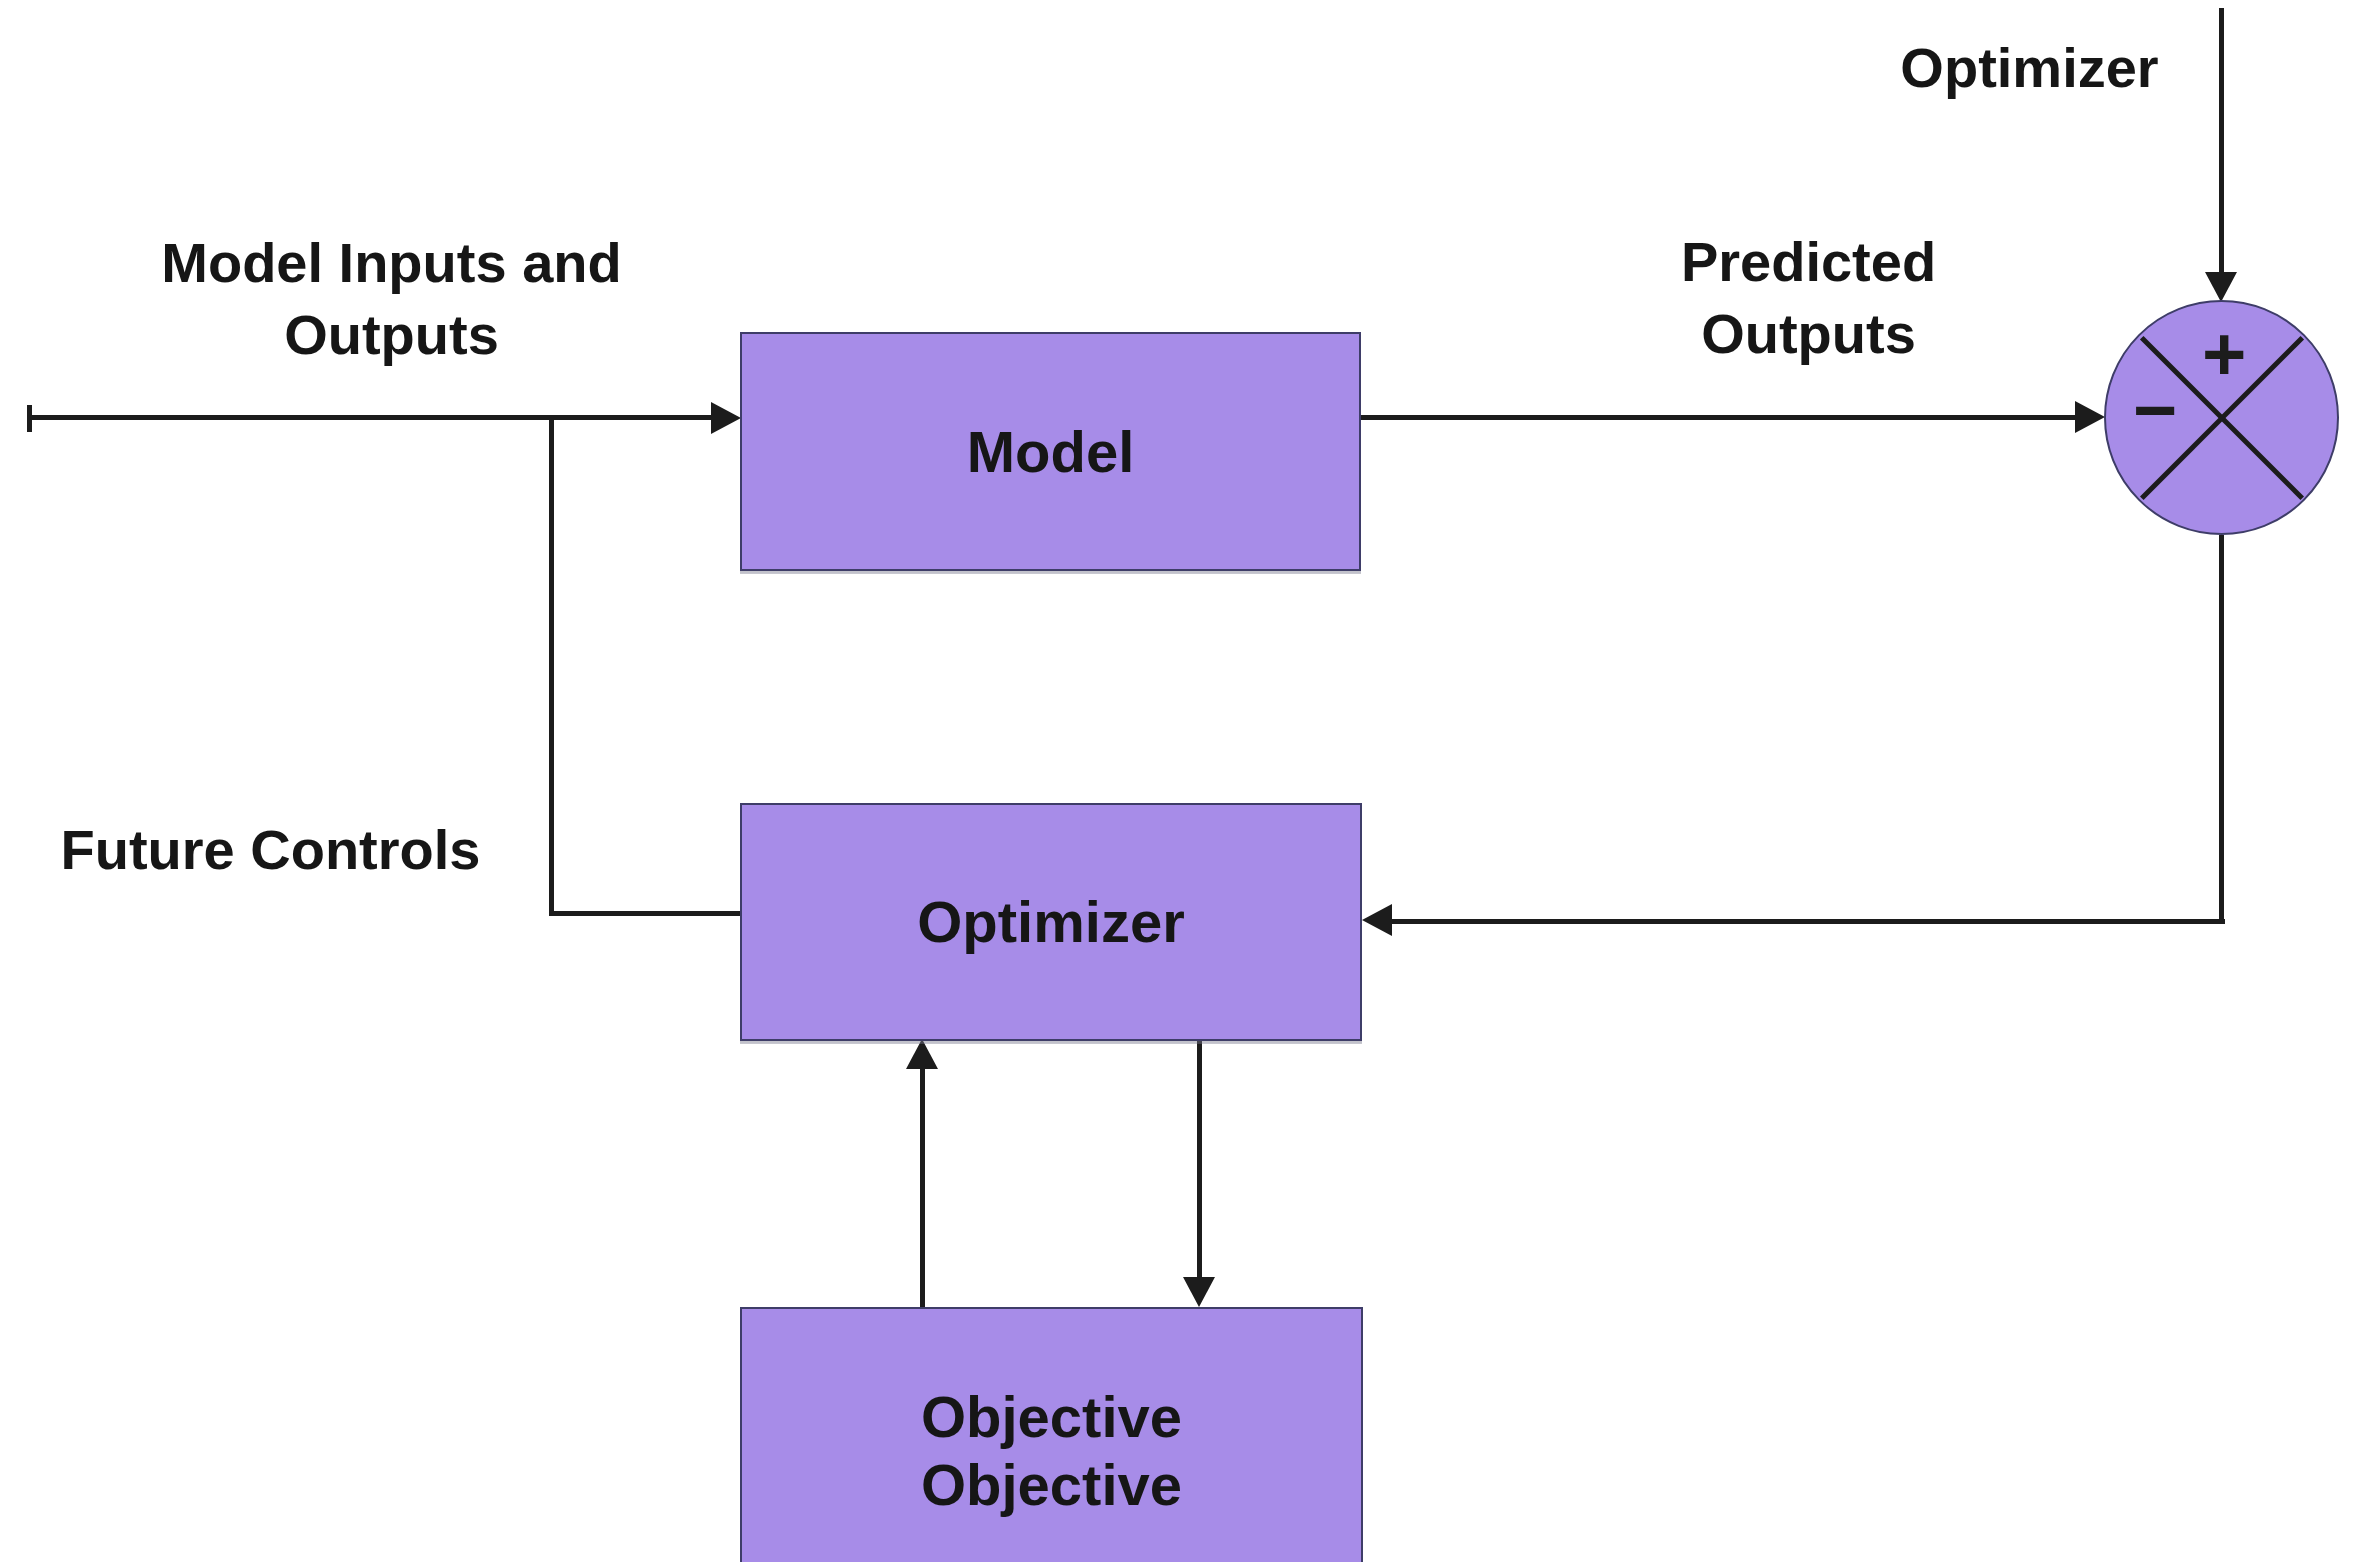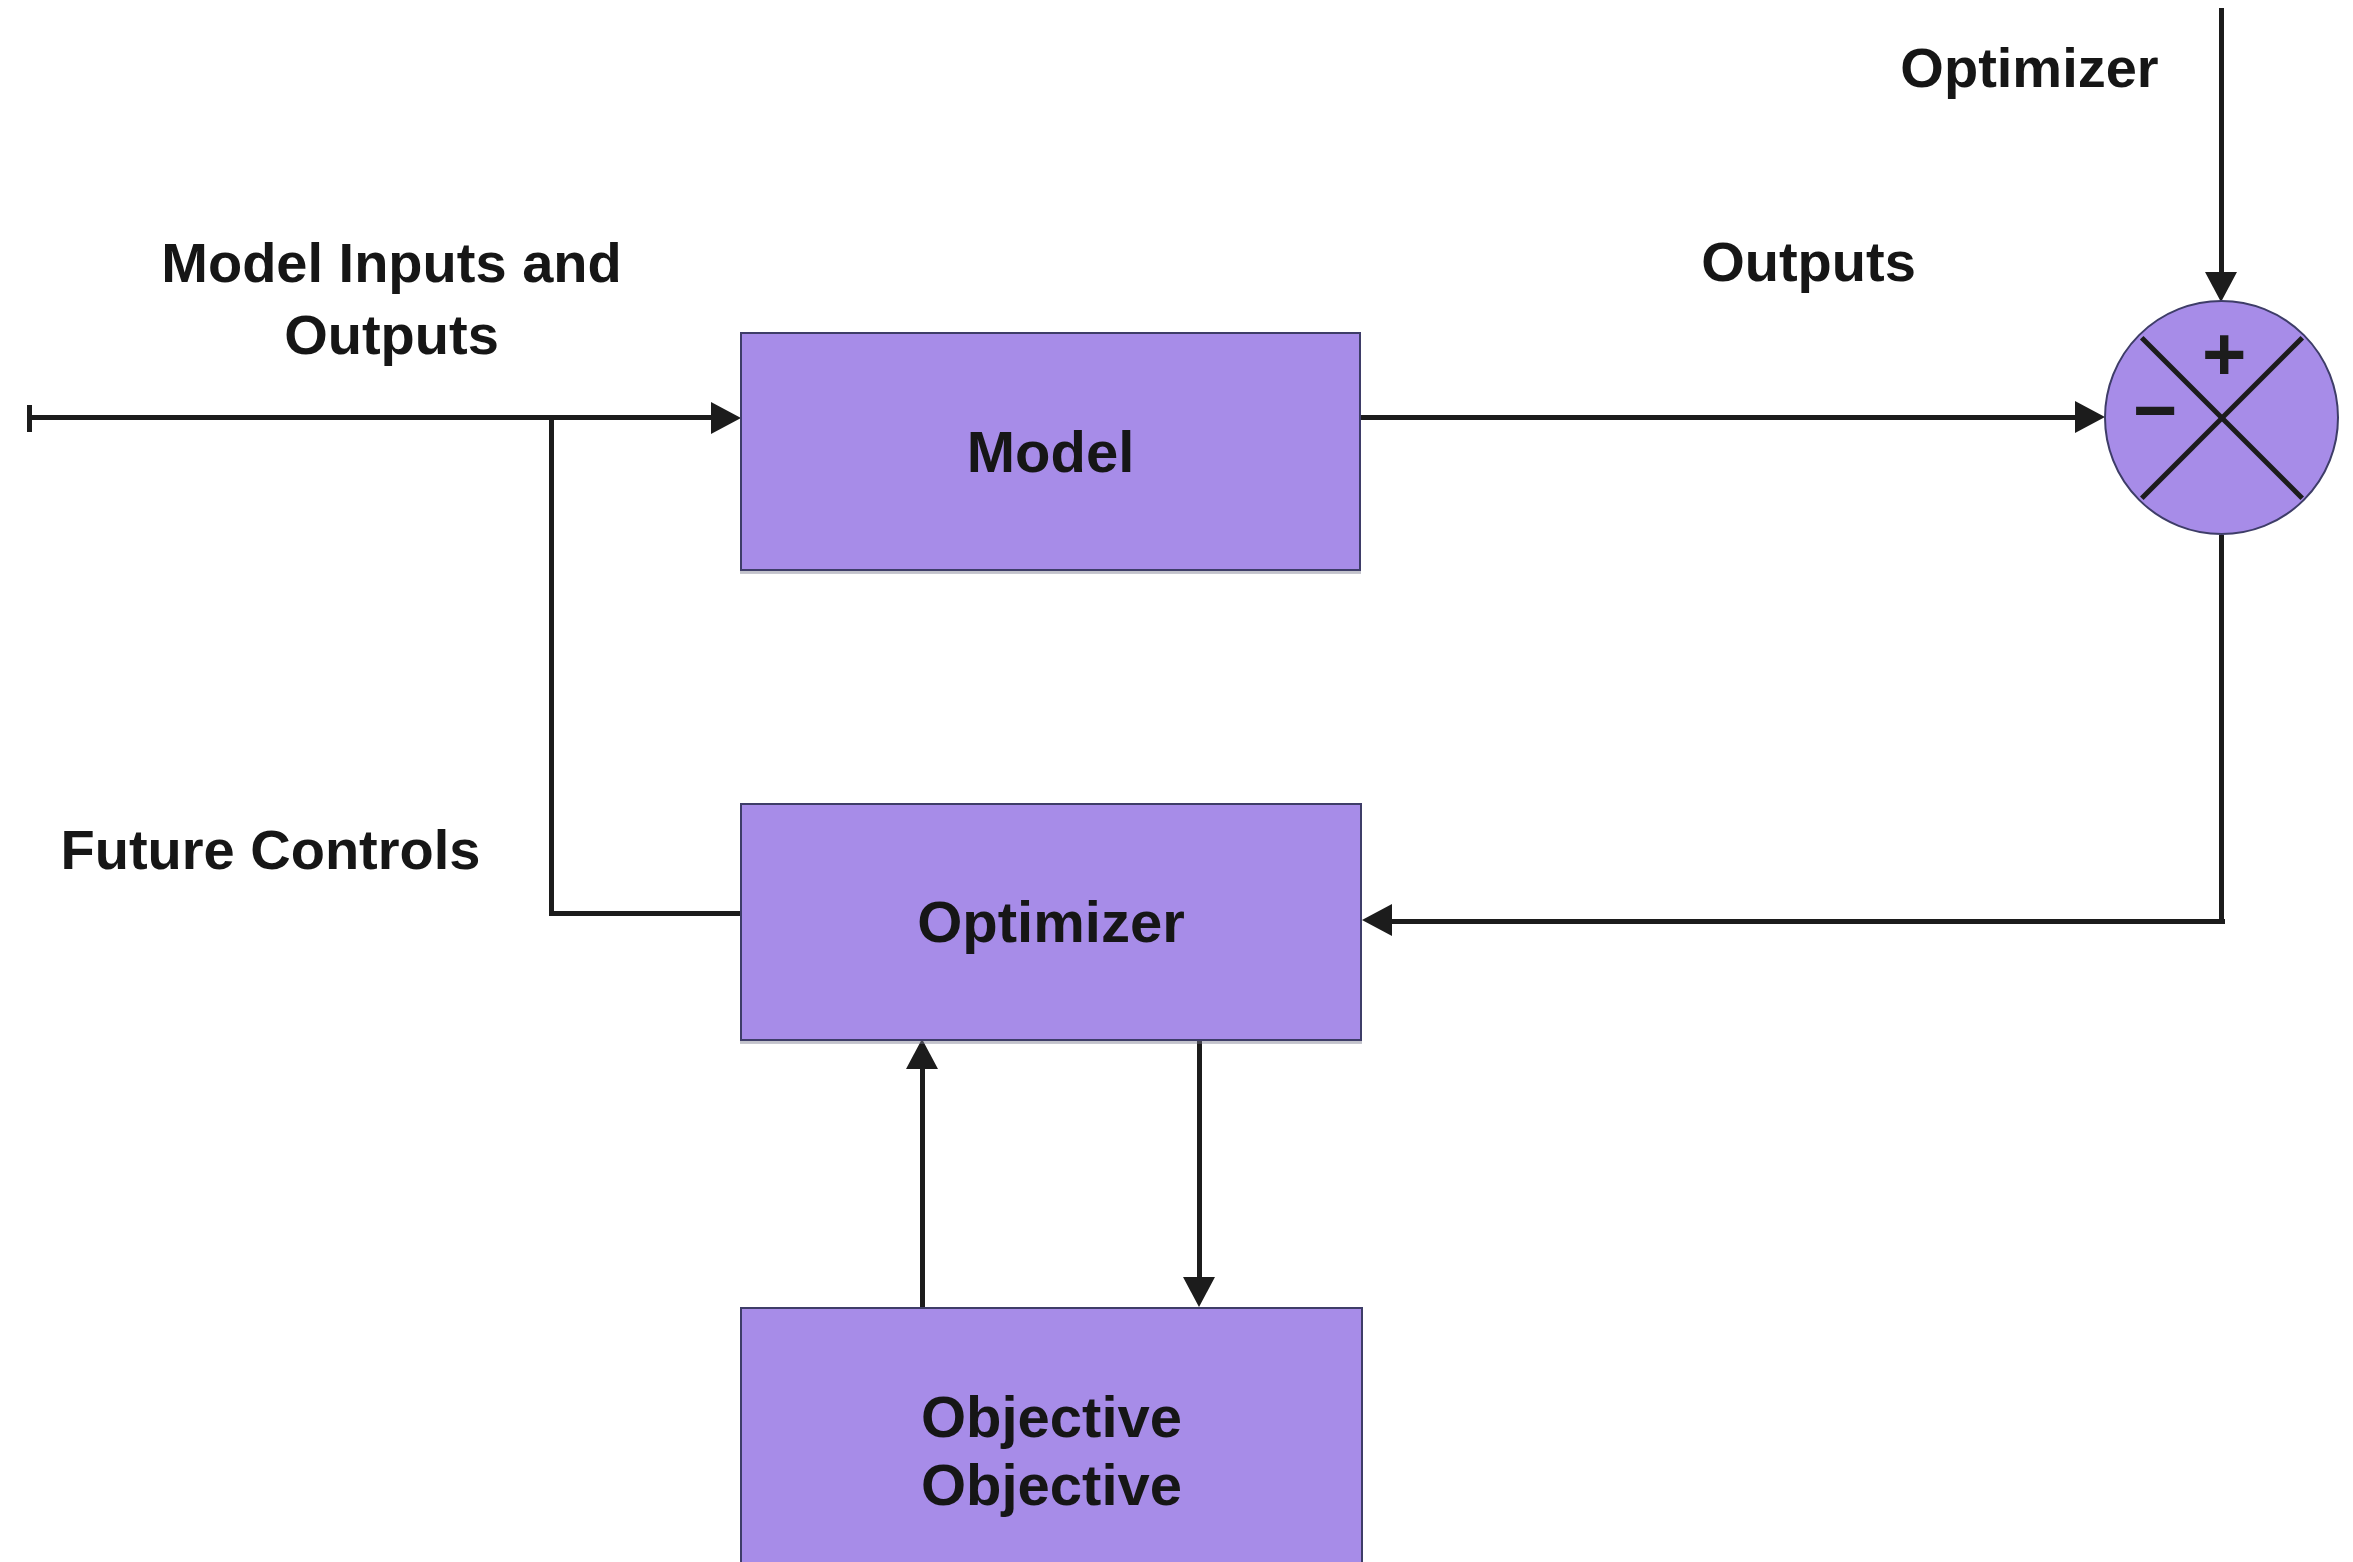--- a/index.html
+++ b/index.html
@@ -81,20 +81,21 @@
 <div class="stage">
 
   <div class="lbl lbl-past">
     <div>Model Inputs and</div>
     <div>Outputs</div>
   </div>
 
   <div class="lbl lbl-references">Optimizer</div>
 
   <div class="lbl lbl-predicted">
+    <div>Predicted</div>
     <div>Outputs</div>
   </div>
 
   <div class="lbl lbl-futctl">Future Controls</div>
 
 
   <div class="ln" style="left:27px;top:405px;width:4.9px;height:27px;"></div>
 
   <div class="ln" style="left:29px;top:415px;width:682px;height:4.9px;"></div>
   <div class="ah ah-right" style="left:711px;top:402px;"></div>

